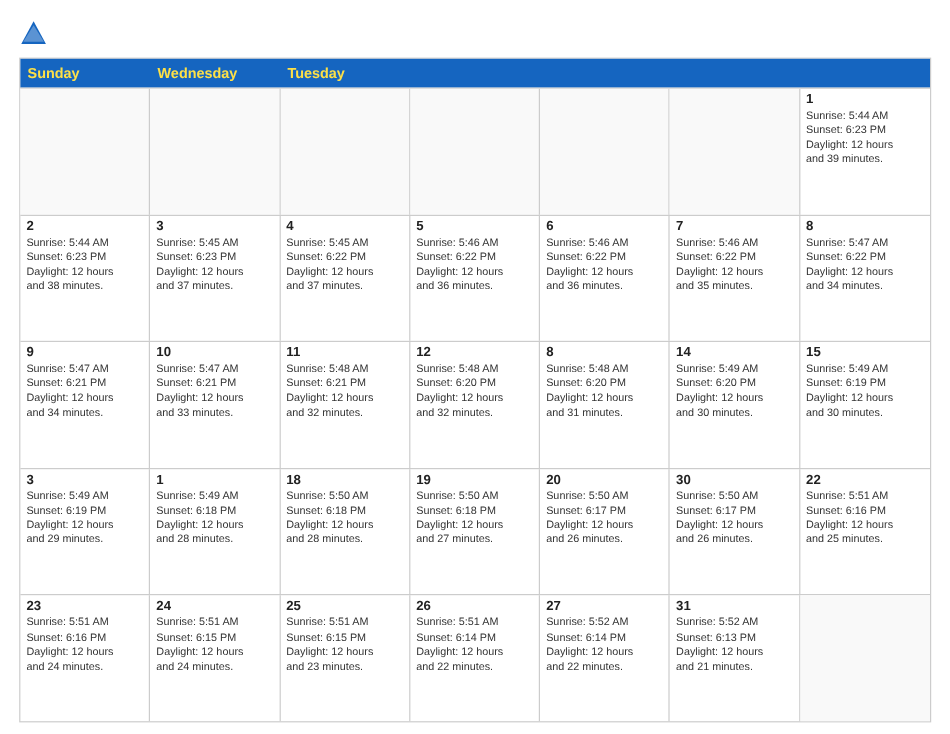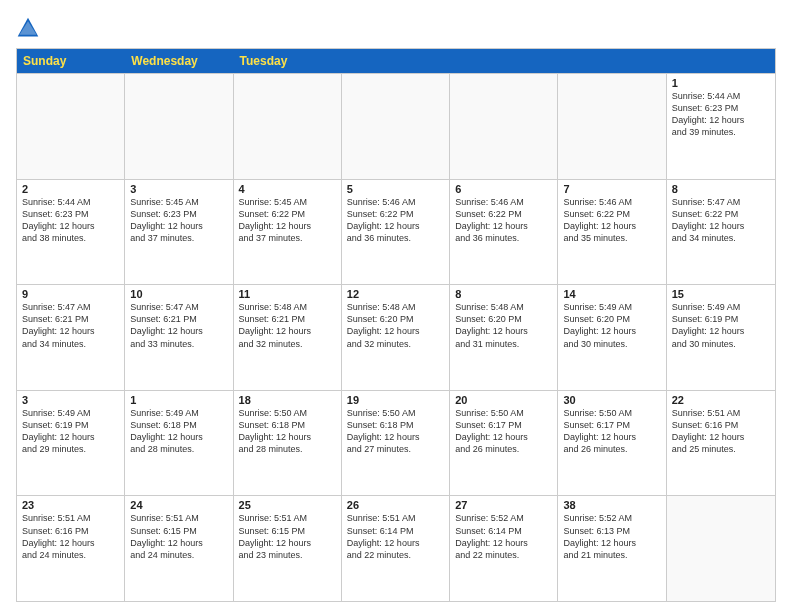--- a/index.html
+++ b/index.html
@@ -334,21 +334,21 @@
 and 22 minutes.</div>
           </div>
           <div class="cal-cell">
             <span class="day-num">27</span>
             <div class="day-info" style="white-space: pre-line;">Sunrise: 5:52 AM
 Sunset: 6:14 PM
 Daylight: 12 hours
 and 22 minutes.</div>
           </div>
           <div class="cal-cell">
-            <span class="day-num">38</span>
+            <span class="day-num">31</span>
             <div class="day-info" style="white-space: pre-line;">Sunrise: 5:52 AM
 Sunset: 6:13 PM
 Daylight: 12 hours
 and 21 minutes.</div>
           </div>
           <div class="cal-cell empty"></div>
         </div>
       </div>
   </div>
 </div>

